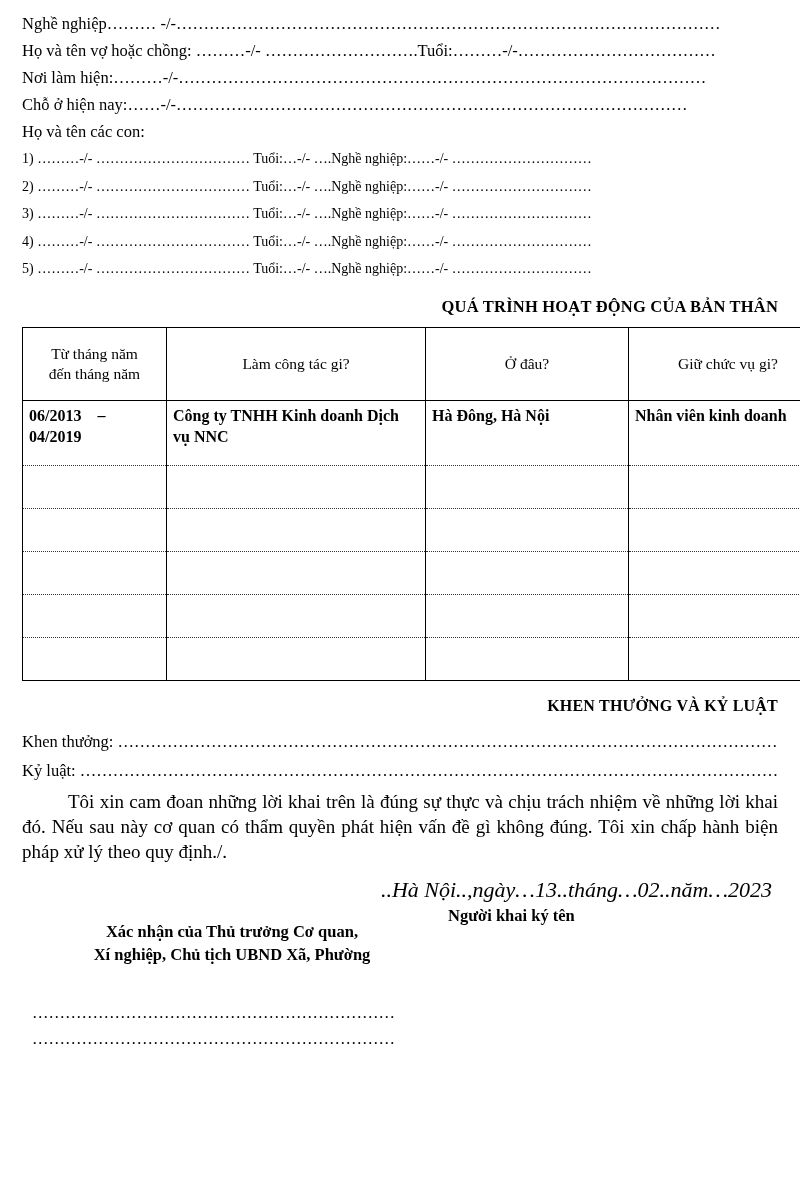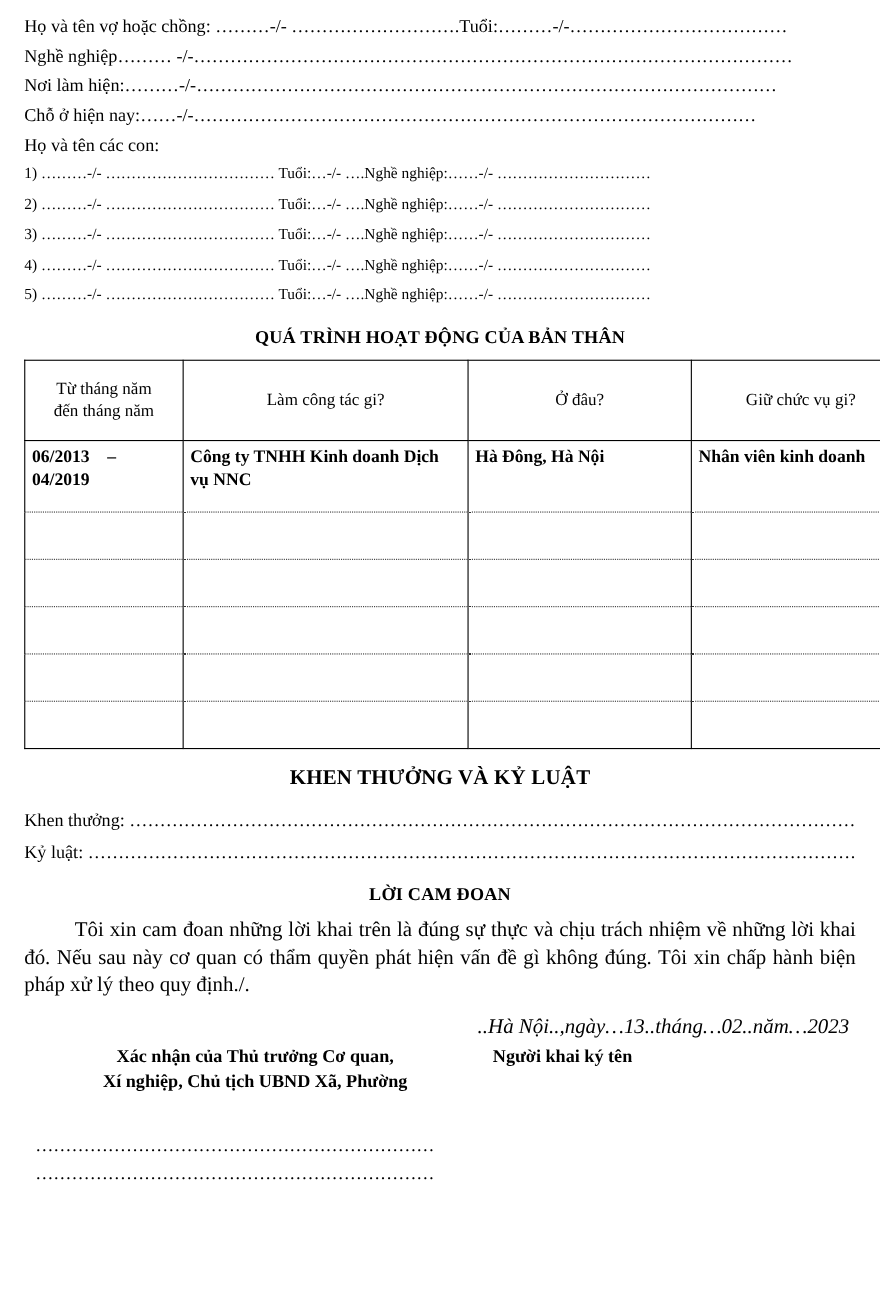--- a/index.html
+++ b/index.html
@@ -26,29 +26,29 @@
     white-space: nowrap;
     overflow: hidden;
   }
   .child-line {
     font-size: 14px;
     line-height: 27.5px;
     white-space: nowrap;
     overflow: hidden;
   }
   .section-title {
-    text-align: center;
+    text-align: right;
     font-weight: bold;
     font-size: 16.5px;
     margin-top: 14px;
     margin-bottom: 10px;
     letter-spacing: 0.2px;
   }
   .section-title.big {
-    font-size: 19px;
+    font-size: 16px;
     margin-top: 16px;
     margin-bottom: 12px;
   }
   table.activity {
     border-collapse: collapse;
     width: 757px;
     margin: 0 auto;
     table-layout: fixed;
   }
   table.activity td, table.activity th {
@@ -97,36 +97,37 @@
     text-indent: 46px;
     margin-top: 4px;
   }
   .sign-row {
     margin-top: 14px;
     position: relative;
     height: 100px;
   }
   .date-line {
     text-align: right;
-    font-size: 19px;
+    font-size: 22px;
     font-style: italic;
     margin-right: 6px;
     line-height: 24px;
   }
   .sign-cols {
     display: flex;
     justify-content: space-between;
     margin-top: 2px;
   }
   .sign-left {
     width: 420px;
     text-align: center;
     font-weight: bold;
     font-size: 16.5px;
     line-height: 23px;
+    margin-top: 16px;
   }
   .sign-right {
     width: 330px;
     text-align: left;
     font-weight: bold;
     font-size: 16.5px;
     line-height: 23px;
     padding-top: 0px;
   }
   .under-dots {
@@ -142,25 +143,25 @@
     white-space: nowrap;
     overflow: hidden;
   }
 </style>
 </head>
 <body>
 
 <div class="page">
 
   <div class="line">
+    <span>Nghề nghiệp</span><span>……… -/-</span><span>………………………………………………………………………………………</span>
+  </div>
+
+  <div class="line">
     <span>Họ và tên vợ hoặc chồng:</span><span> ………-/- ……………………….</span><span>Tuổi:</span><span>………-/-</span><span>………………………………</span>
-  </div>
-
-  <div class="line">
-    <span>Nghề nghiệp</span><span>……… -/-</span><span>………………………………………………………………………………………</span>
   </div>
 
   <div class="line">
     <span>Nơi làm hiện:</span><span>………-/-</span><span>……………………………………………………………………………………</span>
   </div>
 
   <div class="line">
     <span>Chỗ ở hiện nay:</span><span>……-/-</span><span>…………………………………………………………………………………</span>
   </div>
 
@@ -242,21 +243,20 @@
 
   <div class="section-title big">KHEN THƯỞNG VÀ KỶ LUẬT</div>
 
   <div class="kd-line">
     <span>Khen thưởng:</span><span> ……………………………………………………………………………………………………………</span>
   </div>
   <div class="kd-line">
     <span>Kỷ luật:</span><span> ……………………………………………………………………………………………………………………</span>
   </div>
 
-  <div class="section-title">LỜI CAM ĐOAN</div>
 
   <div class="justify-par">Tôi xin cam đoan những lời khai trên là đúng sự thực và chịu trách nhiệm về những lời khai đó. Nếu sau này cơ quan có thẩm quyền phát hiện vấn đề gì không đúng. Tôi xin chấp hành biện pháp xử lý theo quy định./.</div>
 
   <div class="sign-row">
     <div class="date-line">..Hà Nội..,ngày…13..tháng…02..năm…2023</div>
     <div class="sign-cols">
       <div class="sign-left">
         <div>Xác nhận của Thủ trưởng Cơ quan,</div>
         <div>Xí nghiệp, Chủ tịch UBND Xã, Phường</div>
       </div>

